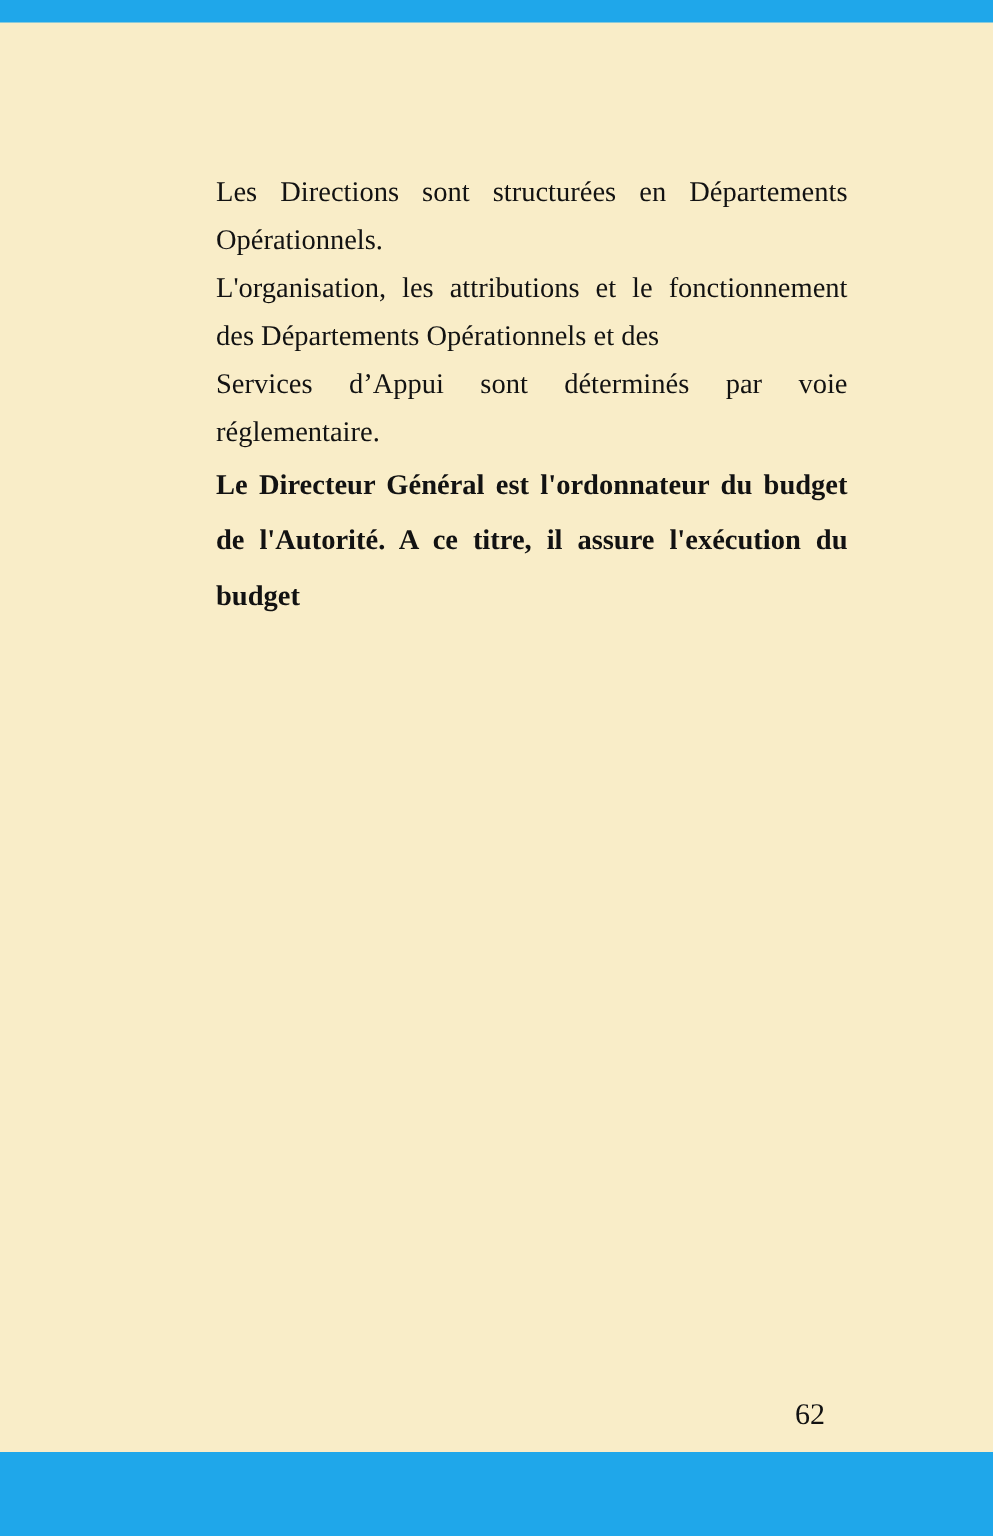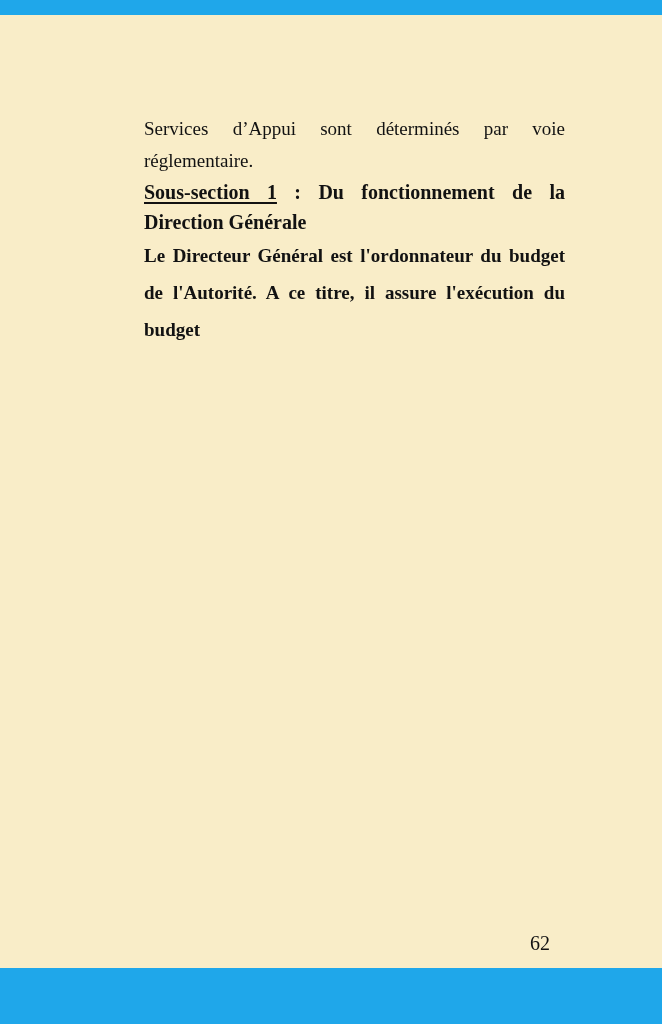--- a/index.html
+++ b/index.html
@@ -68,26 +68,27 @@
 </style>
 </head>
 <body>
 
 <div class="page">
 
   <div class="bar top"></div>
 
   <main class="content">
 
+    <p class="body">Les Directions sont structurées en Départements Opérationnels.</p>
 
+    <p class="body m-organisation">L'organisation, les attributions et le fonctionnement des Départements Opérationnels et des</p>
 
     <p class="body m-services">Services d’Appui sont déterminés par voie réglementaire.</p>
 
 
-    <p class="heading m-sous"><span class="u">Sous-section 1</span><span> : Du fonctionnement de la Direction Générale</span></p>
 
 
 
     <p class="body m-budget">Le Directeur Général est l'ordonnateur du budget de l'Autorité. A ce titre, il assure l'exécution du budget</p>
 
   </main>
 
   <div class="page-number">62</div>
 
   <div class="bar bottom"></div>

